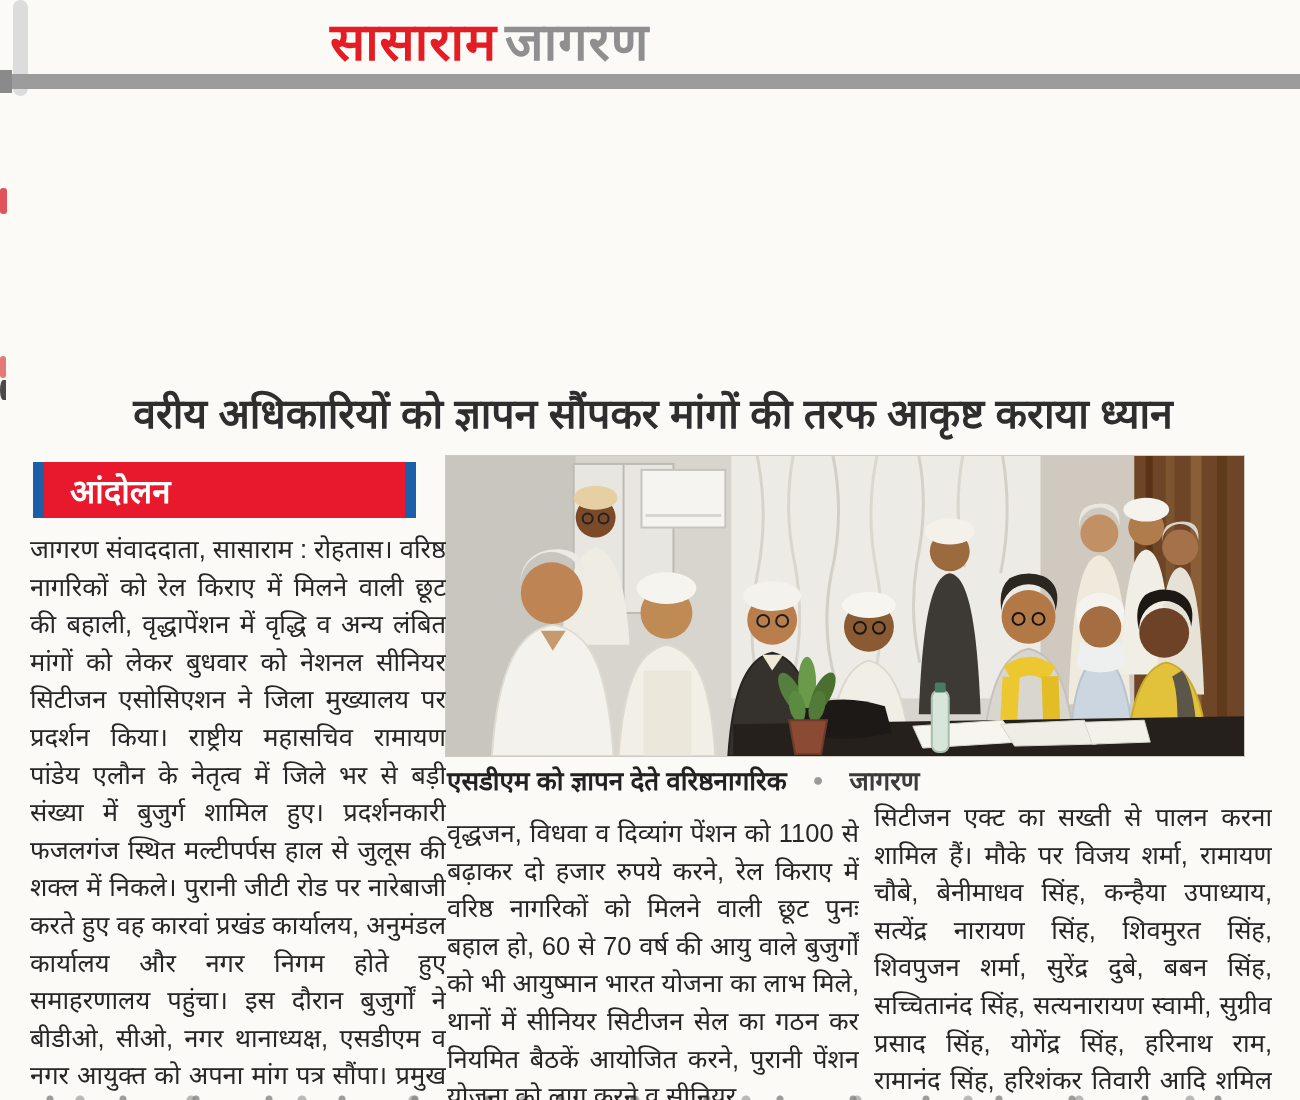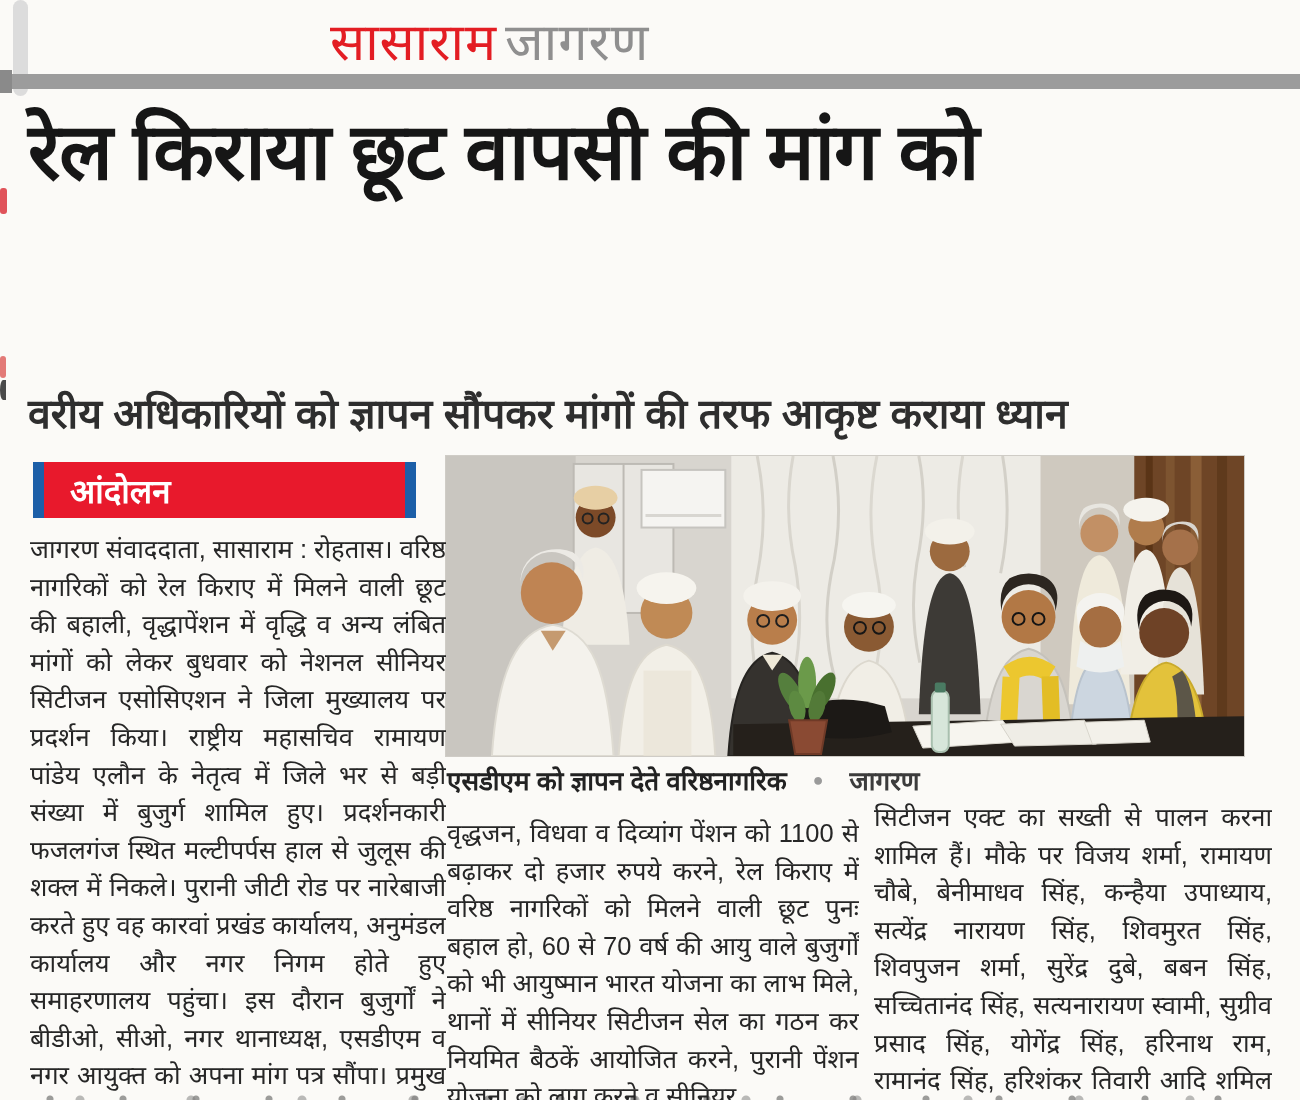--- a/index.html
+++ b/index.html
@@ -8,28 +8,28 @@
     overflow:hidden;font-family:"Liberation Sans",sans-serif;color:#1c1c1c;
   }
   
   .scroll-artifact{position:absolute;left:13px;top:0;width:15px;height:96px;background:#dcdcdc;border-radius:8px;}
   .left-frag{position:absolute;left:0;width:7px;overflow:hidden;}
   .left-frag span{display:block;border-radius:3px;}
   
   .top-rule{position:absolute;left:0;top:74px;width:1300px;height:15px;background:#9c9c9c;}
   .top-rule-notch{position:absolute;left:0;top:70px;width:12px;height:23px;background:#8a8a8a;}
   
-  .masthead{position:absolute;left:330px;top:4px;font-size:52px;font-weight:400;letter-spacing:1px;white-space:nowrap;}
+  .masthead{position:absolute;left:330px;top:4px;font-size:52px;font-weight:700;letter-spacing:1px;white-space:nowrap;}
   .masthead .loc{color:#e31d23;}
   .masthead .brand{color:#8f8f8f;margin-left:8px;}
   
   .headline{position:absolute;left:28px;top:96px;width:1245px;font-weight:800;color:#161616;
             font-size:79px;line-height:112px;letter-spacing:-1px;}
   
-  .subheadline{position:absolute;left:28px;top:384px;width:1250px;font-size:41px;font-weight:700;color:#2e2e2e;}
+  .subheadline{position:absolute;left:28px;top:384px;width:1250px;font-size:41px;font-weight:700;color:#2e2e2e;text-align:center;}
   
   .kicker{position:absolute;left:33px;top:462px;width:383px;height:56px;display:flex;}
   .kicker .bluebar{width:11px;background:#1c5fa8;}
   .kicker .redfill{flex:1;background:#e8192c;display:flex;align-items:center;}
   .kicker .redfill span{color:#fff;font-size:33px;font-weight:700;padding-left:26px;}
   
   .photo{position:absolute;left:445px;top:455px;width:800px;height:302px;border:1px solid #cfccc6;box-sizing:border-box;}
   .photo svg{display:block;width:100%;height:100%;}
   
   .caption{position:absolute;left:447px;top:762px;width:800px;font-size:26px;font-weight:700;color:#222;
@@ -70,21 +70,20 @@
     </div>
   <div class="left-frag" style="top:380px;height:20px;">
       <span style="width:6px;height:20px;background:#4a4a4a;border-radius:50% 0 0 50%;"></span>
     </div>
 
   <div class="masthead">
     <span class="loc">सासाराम</span><span class="brand">जागरण</span>
   </div>
 
   <div class="headline">
-    <div>रेल किराया छूट वापसी की मांग को</div>
   </div>
 
   <div class="subheadline">वरीय अधिकारियों को ज्ञापन सौंपकर मांगों की तरफ आकृष्ट कराया ध्यान</div>
 
   <div class="kicker">
     <div class="bluebar"></div>
     <div class="redfill">
       <span>आंदोलन</span>
     </div>
     <div class="bluebar"></div>

